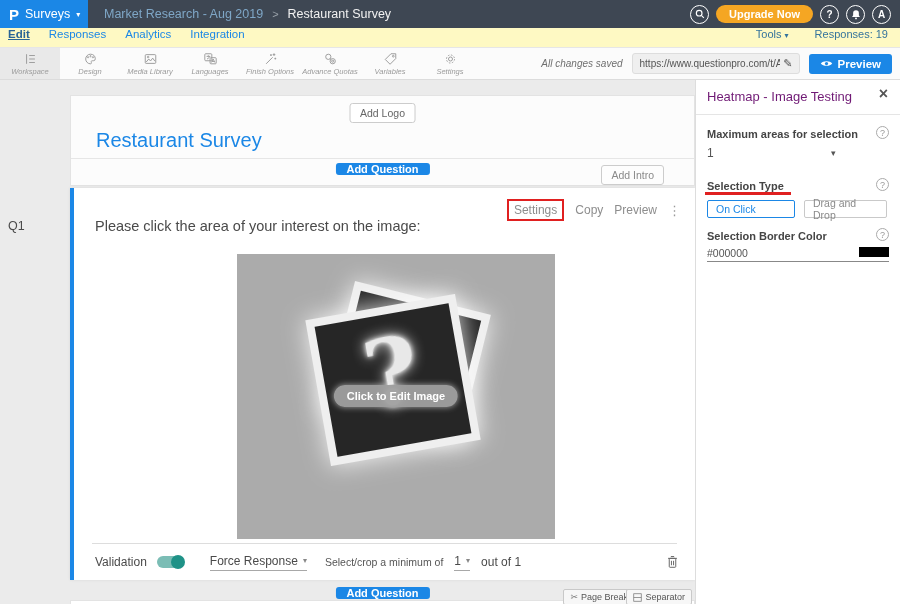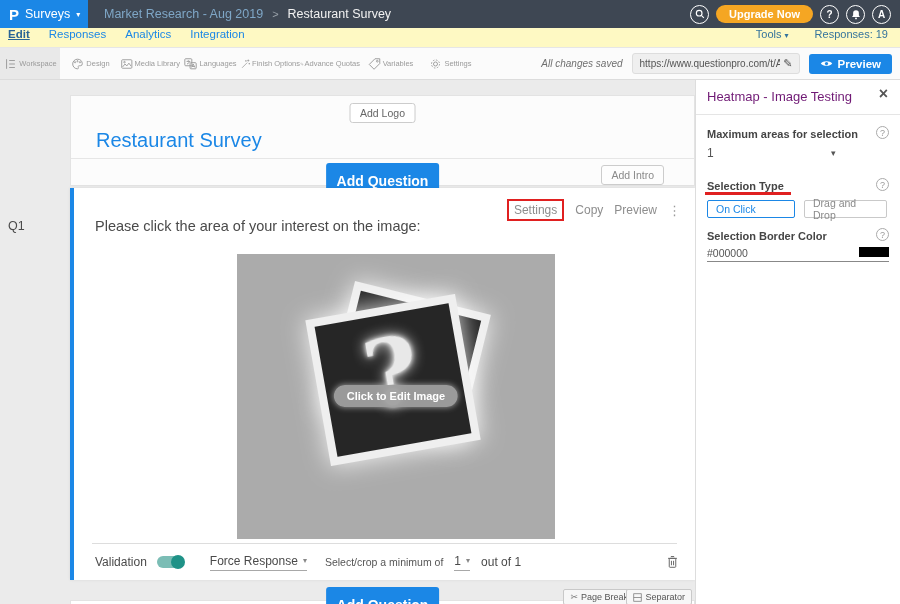--- a/index.html
+++ b/index.html
@@ -31,22 +31,22 @@
          border-bottom:1px solid #e6e6e6; display:flex; align-items:flex-start; font-size:11.5px; }
   .nav-item { color:#1b87e6; margin-left:19px; cursor:pointer; }
   .nav-item:first-child { margin-left:8px; }
   .nav-item.active { color:#2a6496; text-decoration:underline; font-weight:bold; }
   .nav-right { margin-left:auto; display:flex; gap:26px; padding-right:12px; color:#34739c; font-size:11px; }
   .nav-right .caret { font-size:8px; color:#34739c; }
 
   
   .toolbar { position:absolute; top:48px; left:0; right:0; height:32px; background:#fbfbfb;
              border-bottom:1px solid #dcdcdc; display:flex; align-items:stretch; }
-  .tool-item { width:60px; display:flex; flex-direction:row; align-items:center;
-               justify-content:center; gap:1px; cursor:pointer; }
+  .tool-item { width:60px; display:flex; flex-direction:column; align-items:center;
+               justify-content:center; gap:1px; cursor:pointer;font-style:italic; }
   .tool-item.active { background:#e9e9e9; }
   .tool-item svg { stroke:#9b9b9b; fill:none; stroke-width:1.1; }
   .tool-label { font-size:7.5px; color:#9b9b9b; white-space:nowrap; }
   .toolbar-right { margin-left:auto; display:flex; align-items:center; gap:9px; padding-right:8px; }
   .saved { font-style:italic; font-size:10px; color:#6f6f6f; }
   .url-box { width:168px; height:21px; background:#efefef; border:1px solid #ddd; border-radius:3px;
              display:flex; align-items:center; }
   .url-input { flex:1; min-width:0; border:none; background:transparent; font-size:10px; color:#555;
                padding:0 3px 0 7px; font-family:"Liberation Sans", sans-serif; }
   .pencil { font-size:11px; color:#555; padding-right:6px; cursor:pointer; }
@@ -56,22 +56,22 @@
   
   .q-label { position:absolute; left:8px; top:219px; font-size:12.5px; color:#4a4a4a; }
 
   .header-card { position:absolute; left:70px; top:95px; width:625px; height:91px;
                  background:#fcfcfc; border:1px solid #e3e3e3; }
   .add-logo { position:absolute; top:7px; left:50%; transform:translateX(-50%); background:#fff;
               border:1px solid #ccc; border-radius:3px; font-size:10.5px; color:#666;
               padding:3px 10px; cursor:pointer; }
   .survey-title { position:absolute; left:25px; top:33px; font-size:20px; color:#1b87e6; font-weight:normal; }
   .header-divider { position:absolute; top:62px; left:0; right:0; border-top:1px solid #e6e6e6; }
-  .blue-btn { background:#1b87e6; color:#fff; font-size:14px; font-weight:bold; border:none;
-              border-radius:3px; padding:10px 11px; cursor:pointer; }
+  .blue-btn { background:#1b87e6; color:#fff; font-size:11px; font-weight:bold; border:none;
+              border-radius:3px; padding:0 11px; cursor:pointer; }
   .add-question-1 { position:absolute; top:67px; left:50%; transform:translateX(-50%); }
   .add-intro { position:absolute; top:69px; right:30px; background:#fdfdfd; border:1px solid #ccc;
                border-radius:3px; color:#8a8a8a; font-size:10.5px; padding:3px 9px; cursor:pointer; }
 
   .question-card { position:absolute; left:70px; top:188px; width:625px; height:392px; background:#fff;
                    border-left:4px solid #1b87e6; box-shadow:0 0 3px rgba(0,0,0,.08); }
   .q-actions { position:absolute; top:11px; right:14px; display:flex; align-items:center; gap:11px;
                font-size:12px; color:#8d8d8d; }
   .q-action { cursor:pointer; }
   .settings-annotated { border:2px solid #e02020; padding:2px 5px; }

